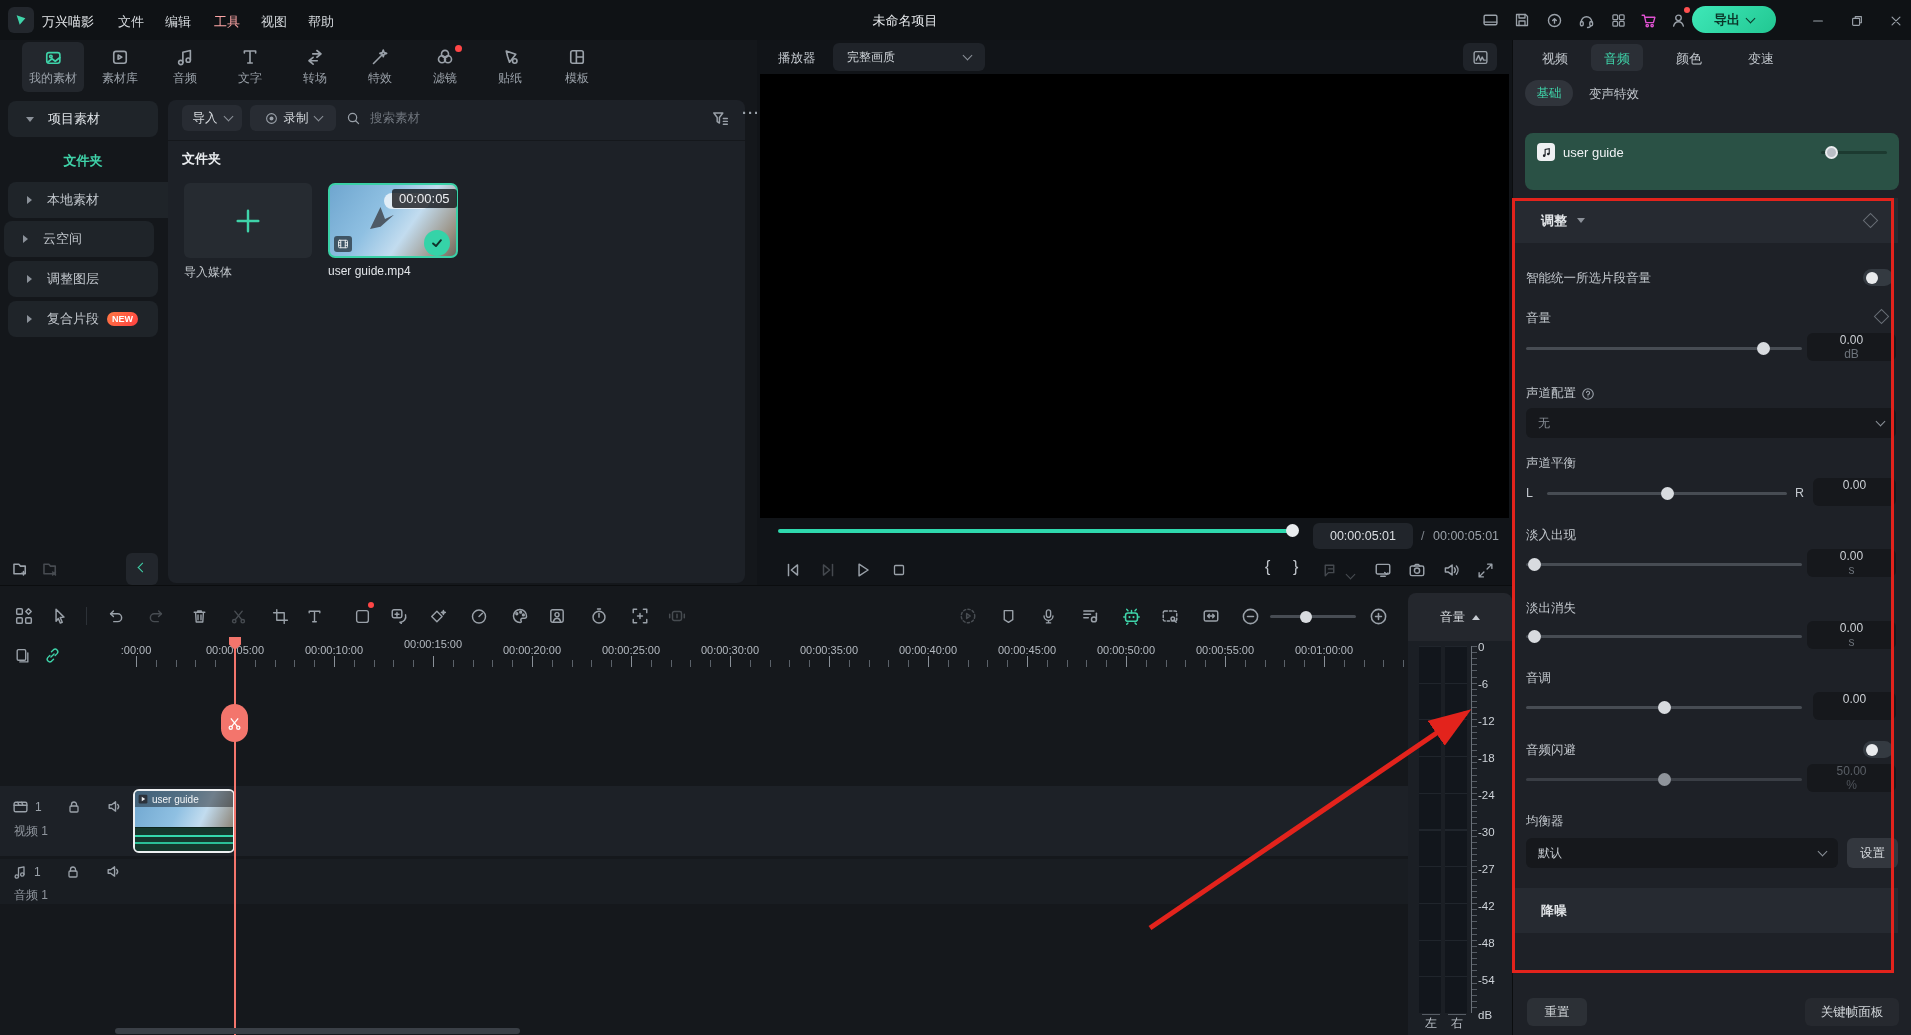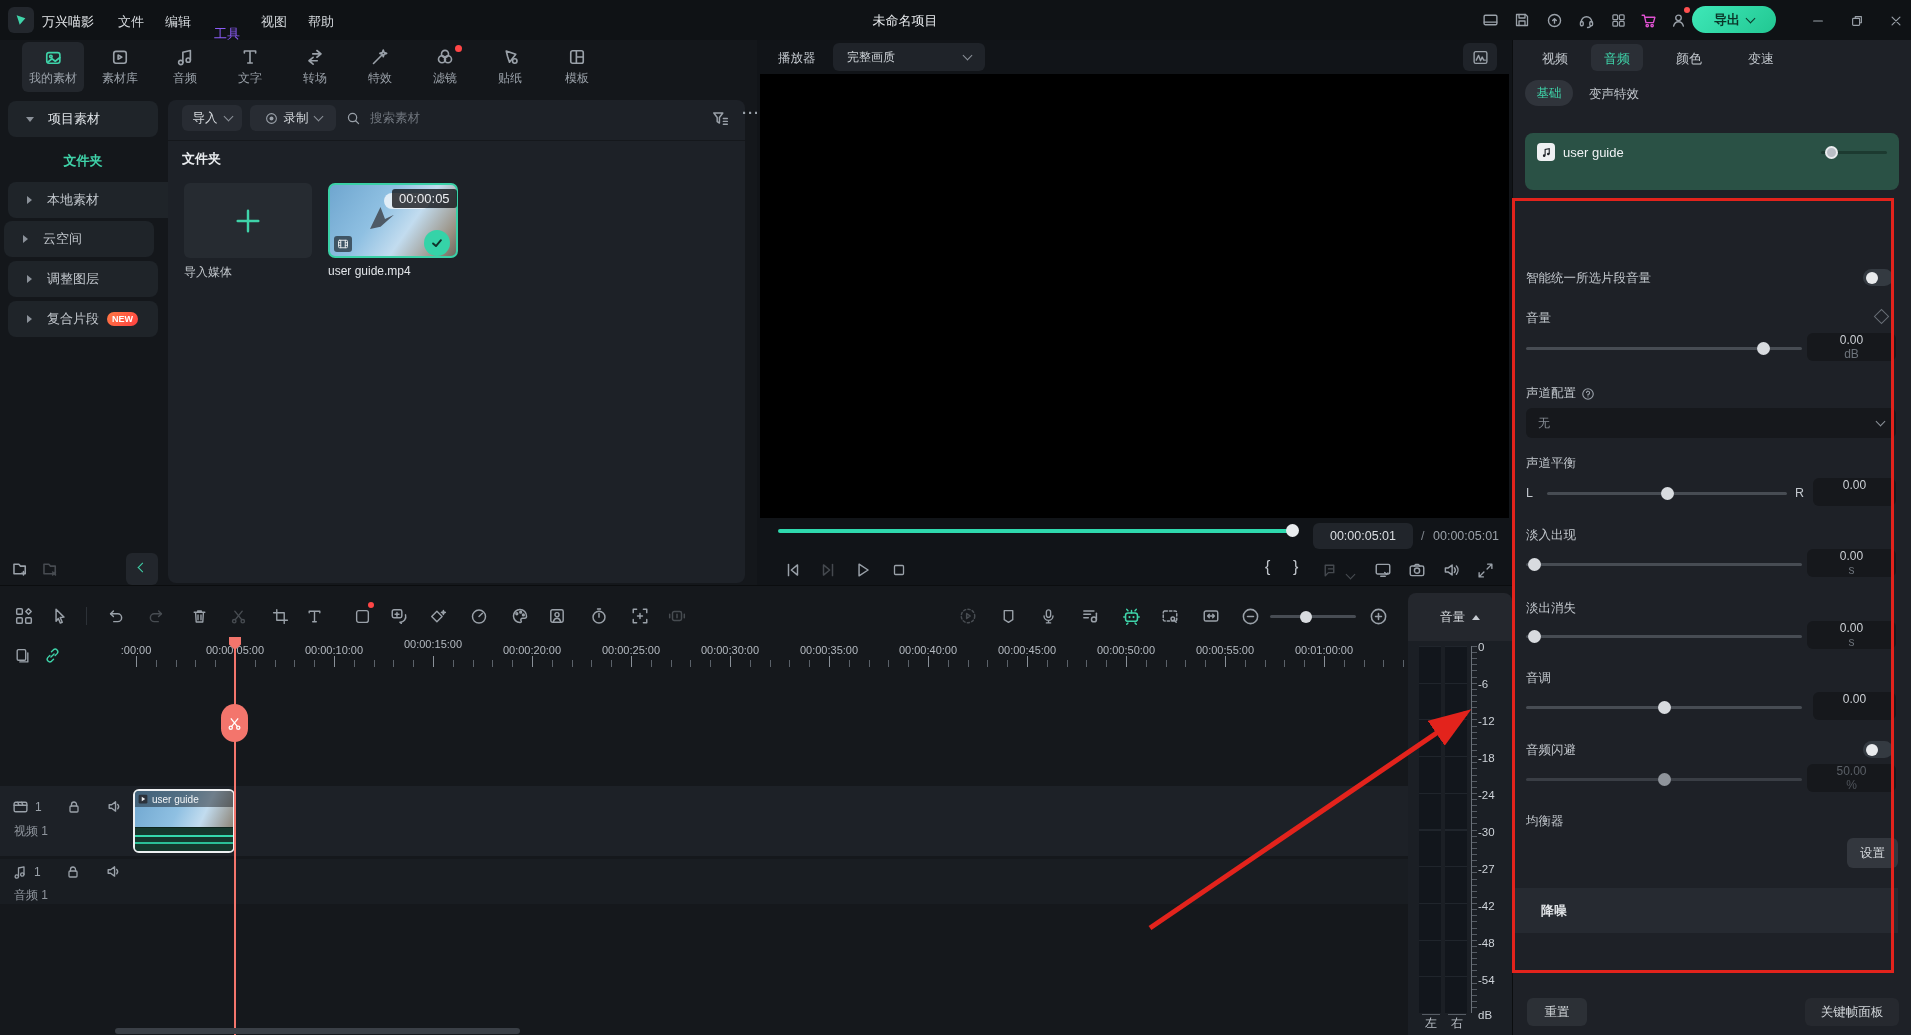--- a/index.html
+++ b/index.html
@@ -46,21 +46,21 @@
 
   <div class="abs" style="left:0;top:0;width:1911px;height:40px;background:#0f1215;">
     <div class="abs r6" style="left:8px;top:7px;width:26px;height:26px;background:#23272d;display:flex;align-items:center;justify-content:center;">
       <svg class="i teal" width="14" height="14" viewBox="0 0 16 16">
           <path d="M3 2.5 13 6 6.5 13.5 5 8.5z" fill="#3fd3a9" stroke="none"></path>
         </svg>
     </div>
     <span class="abs tw" style="left:42px;top:13px;font-size:13px;">万兴喵影</span>
     <span class="abs" style="left:118px;top:13px;font-size:13px;color:#d4d8dc;">文件</span>
     <span class="abs" style="left:165px;top:13px;font-size:13px;color:#d4d8dc;">编辑</span>
-    <span class="abs" style="left:214px;top:13px;font-size:13px;color:#8b5cf6;margin-top:12px;">工具</span>
+    <span class="abs" style="left:214px;top:13px;font-size:13px;color:#fca5a5;">工具</span>
     <span class="abs" style="left:261px;top:13px;font-size:13px;color:#d4d8dc;">视图</span>
     <span class="abs" style="left:308px;top:13px;font-size:13px;color:#d4d8dc;">帮助</span>
     <span class="abs tw" style="left:850px;top:12px;width:110px;text-align:center;font-size:13px;">未命名项目</span>
 
     <div class="abs ibtn" style="left:1478px;top:8px;">
         <svg class="i" width="17" height="17" viewBox="0 0 16 16">
           <rect x="2" y="3" width="12" height="9" rx="1.2"></rect>
           <path d="M2 9.5h12"></path>
         </svg>
       </div>
@@ -693,20 +693,25 @@
             <path d="M6 12.5V3.5l6-1v7.5" stroke="#1d2127" stroke-width="1.6" fill="none"></path>
             <circle cx="4.6" cy="12.6" r="1.9"></circle>
             <circle cx="10.6" cy="10.2" r="1.9"></circle>
           </svg>
       </div>
       <span class="abs" style="left:38px;top:12px;color:#eef1f3;font-size:13px;">user guide</span>
       <div class="abs" style="left:296px;top:18px;width:66px;height:3px;border-radius:2px;background:#1c3a30;"></div>
       <div class="abs" style="left:300px;top:12.5px;width:13px;height:13px;border-radius:50%;background:#b9bec5;border:2px solid #e9ebee;box-sizing:border-box;"></div>
     </div>
 
+    <div class="sech" style="top:158px;">
+      <span style="margin-left:28px;color:#e4e7ea;font-size:13px;font-weight:bold;">调整</span>
+      <span class="card" style="margin-left:10px;"></span>
+      <span class="dia" style="margin-left:auto;margin-right:22px;"></span>
+    </div>
 
     <span class="lbl" style="left:13px;top:230px;">智能统一所选片段音量</span>
     <div class="tg" style="left:350px;top:229px;">
         <i></i>
       </div>
 
     <span class="lbl" style="left:13px;top:270px;">音量</span>
     <span class="dia" style="position:absolute;left:363px;top:271px;"></span>
     <div class="sl" style="left:13px;top:307px;width:276px;">
         <i style="left:86%;"></i>
@@ -771,20 +776,24 @@
       </div>
     <div class="sl dim" style="left:13px;top:738px;width:276px;">
         <i style="left:50%;"></i>
       </div>
     <div class="vb dis" style="left:294px;top:724px;width:89px;box-sizing:border-box;">
       <span>50.00</span>
         <span class="u" style="color:#4f545b;">%</span>
     </div>
 
     <span class="lbl" style="left:13px;top:773px;">均衡器</span>
+    <div class="dd" style="left:13px;top:798px;width:312px;box-sizing:border-box;">
+      <span style="color:#c8cdd3;">默认</span>
+      <span class="chv"></span>
+    </div>
     <div class="btn abs" style="left:334px;top:798px;width:51px;height:30px;background:#33373e;">
       <span style="font-size:12.5px;">设置</span>
     </div>
 
     <div class="sech" style="top:848px;">
       <span style="margin-left:28px;color:#e4e7ea;font-size:13px;font-weight:bold;">降噪</span>
     </div>
 
     <div class="btn abs" style="left:14px;top:958px;width:60px;height:28px;">
       <span style="font-size:12.5px;">重置</span>

